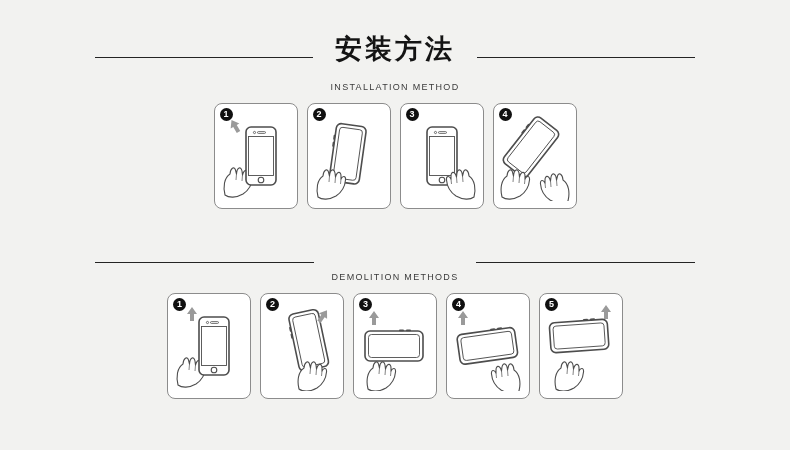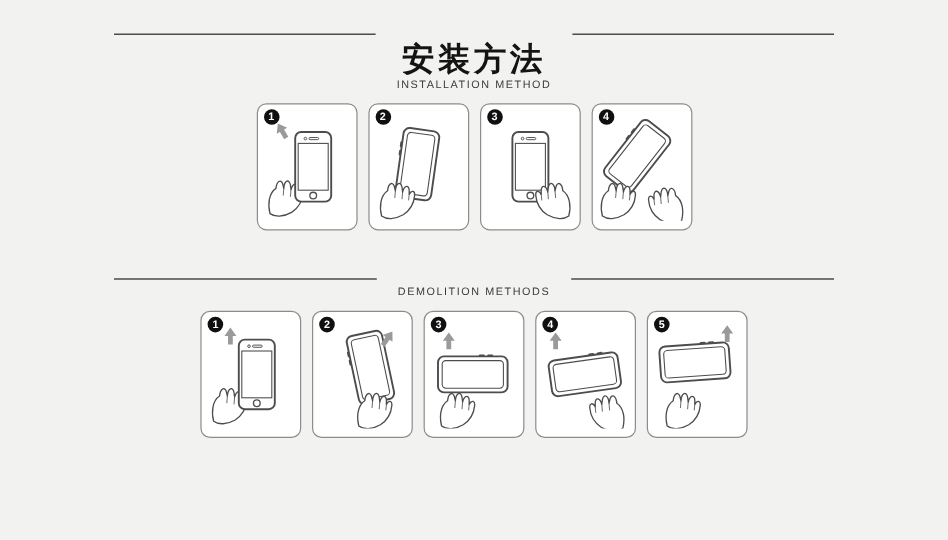--- a/index.html
+++ b/index.html
@@ -6,31 +6,31 @@
   html,body { width:790px; height:450px; }
   body {
     font-family:"Liberation Sans","DejaVu Sans",sans-serif;
     background:#f2f2f0;
     overflow:hidden;
   }
   .page { width:790px; height:450px; padding-top:34px; }
 
   .section-header {
     width:600px; margin:0 auto;
-    display:flex; align-items:flex-start; gap:18px;
+    display:flex; align-items:center; gap:18px;
   }
   .rule { flex:1; height:1px; background:#242424; transform:translateY(-6px); }
   .title-block { text-align:center; }
   .section-title {
     font-size:27px; font-weight:bold; color:#141414;
     letter-spacing:3px; line-height:1.15; white-space:nowrap;
   }
   .section-subtitle {
     font-size:9px; color:#3a3a3a; letter-spacing:1.3px;
-    margin-top:0; white-space:nowrap;
+    margin-top:17px; white-space:nowrap;
   }
 
   .steps-row { display:flex; justify-content:center; gap:9px; margin-top:11px; }
   .panel {
     position:relative; width:84px; height:106px;
     background:#ffffff; border:1px solid #8c8c8c; border-radius:8px;
   }
   .badge {
     position:absolute; top:4px; left:5px; width:13px; height:13px;
     background:#101010; border-radius:50%;

